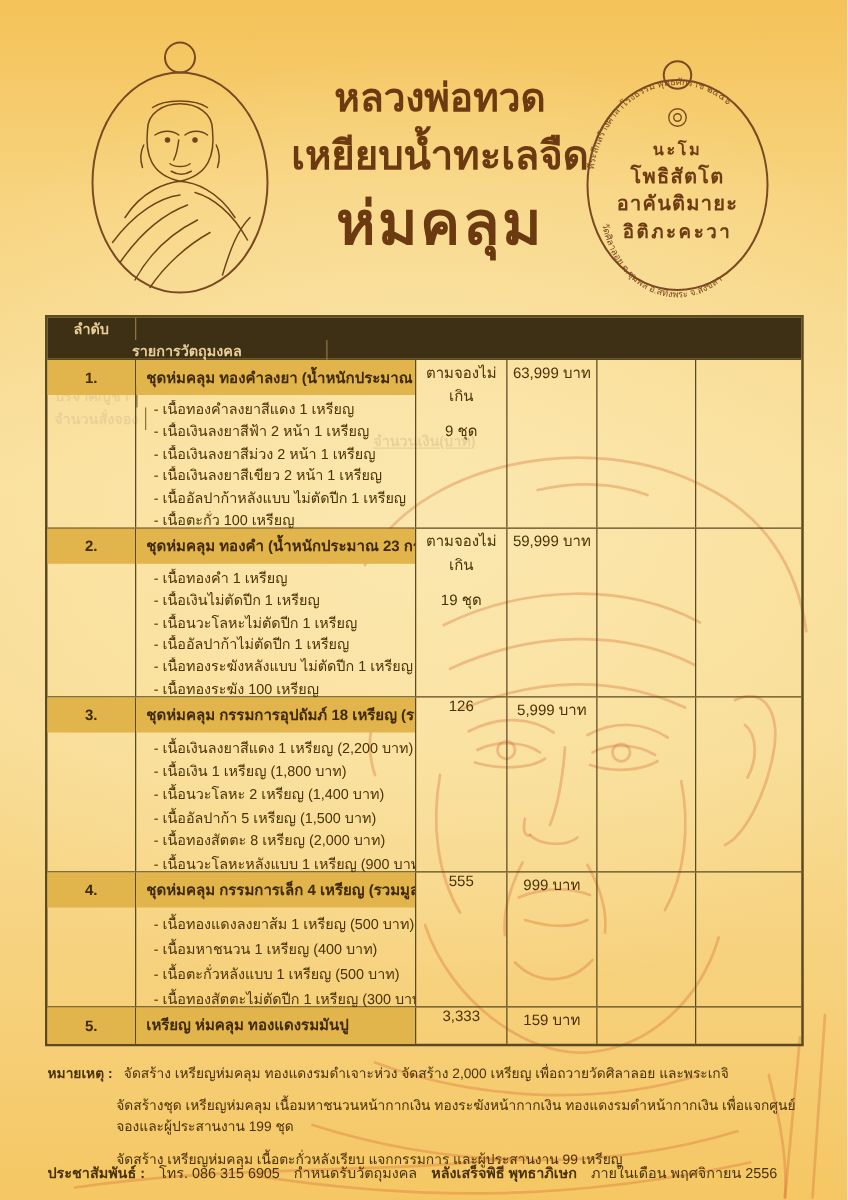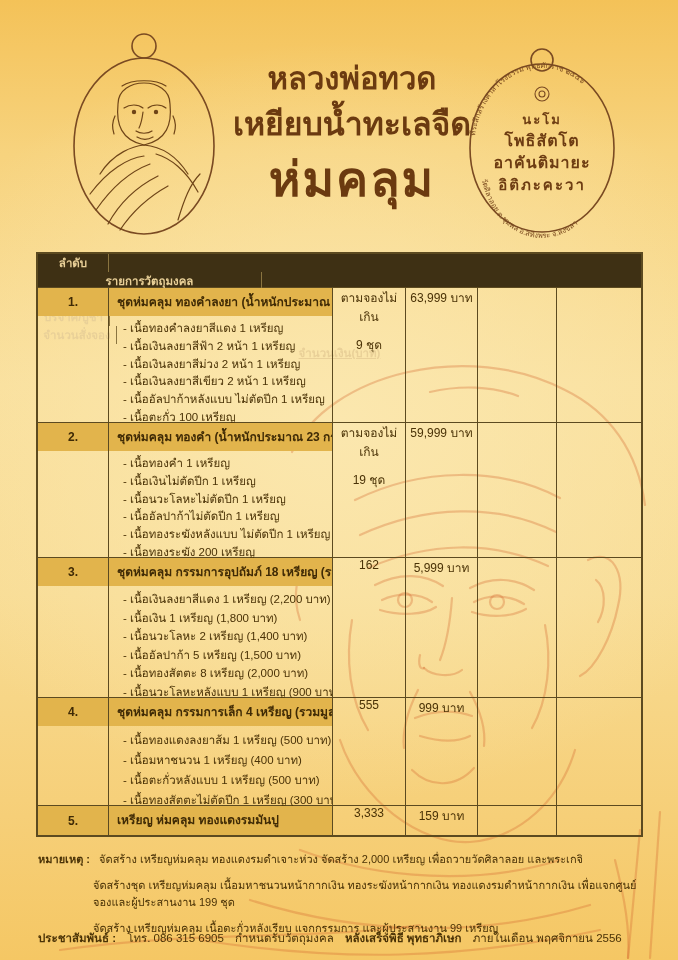--- a/index.html
+++ b/index.html
@@ -205,21 +205,21 @@
           <div class="band numband">2.</div>
         </div>
       <div class="td c2">
         <div class="band titleband">ชุดห่มคลุม ทองคำ (น้ำหนักประมาณ 23 กรัม)</div>
         <div class="items">
           <div class="item">- เนื้อทองคำ 1 เหรียญ</div>
           <div class="item">- เนื้อเงินไม่ตัดปีก 1 เหรียญ</div>
           <div class="item">- เนื้อนวะโลหะไม่ตัดปีก 1 เหรียญ</div>
           <div class="item">- เนื้ออัลปาก้าไม่ตัดปีก 1 เหรียญ</div>
           <div class="item">- เนื้อทองระฆังหลังแบบ ไม่ตัดปีก 1 เหรียญ</div>
-          <div class="item">- เนื้อทองระฆัง 200 เหรียญ</div>
+          <div class="item">- เนื้อทองระฆัง 100 เหรียญ</div>
         </div>
       </div>
       <div class="td c3 vcenter">
         <span>ตามจองไม่เกิน</span>
         <span class="made-gap">19 ชุด</span>
       </div>
       <div class="td c4 vcenter">
           <span>59,999 บาท</span>
         </div>
       <div class="td c5"></div>
@@ -235,21 +235,21 @@
         <div class="items">
           <div class="item">- เนื้อเงินลงยาสีแดง 1 เหรียญ (2,200 บาท)</div>
           <div class="item">- เนื้อเงิน 1 เหรียญ  (1,800 บาท)</div>
           <div class="item">- เนื้อนวะโลหะ 2 เหรียญ  (1,400 บาท)</div>
           <div class="item">- เนื้ออัลปาก้า 5 เหรียญ  (1,500 บาท)</div>
           <div class="item">- เนื้อทองสัตตะ 8 เหรียญ  (2,000 บาท)</div>
           <div class="item">- เนื้อนวะโลหะหลังแบบ 1 เหรียญ  (900 บาท)</div>
         </div>
       </div>
       <div class="td c3 vcenter">
-        <span>162</span>
+        <span>126</span>
       </div>
       <div class="td c4 vcenter">
           <span>5,999 บาท</span>
         </div>
       <div class="td c5"></div>
       <div class="td c6"></div>
     </div>
 
     <div class="trow r4 h108">
       <div class="td c1">

